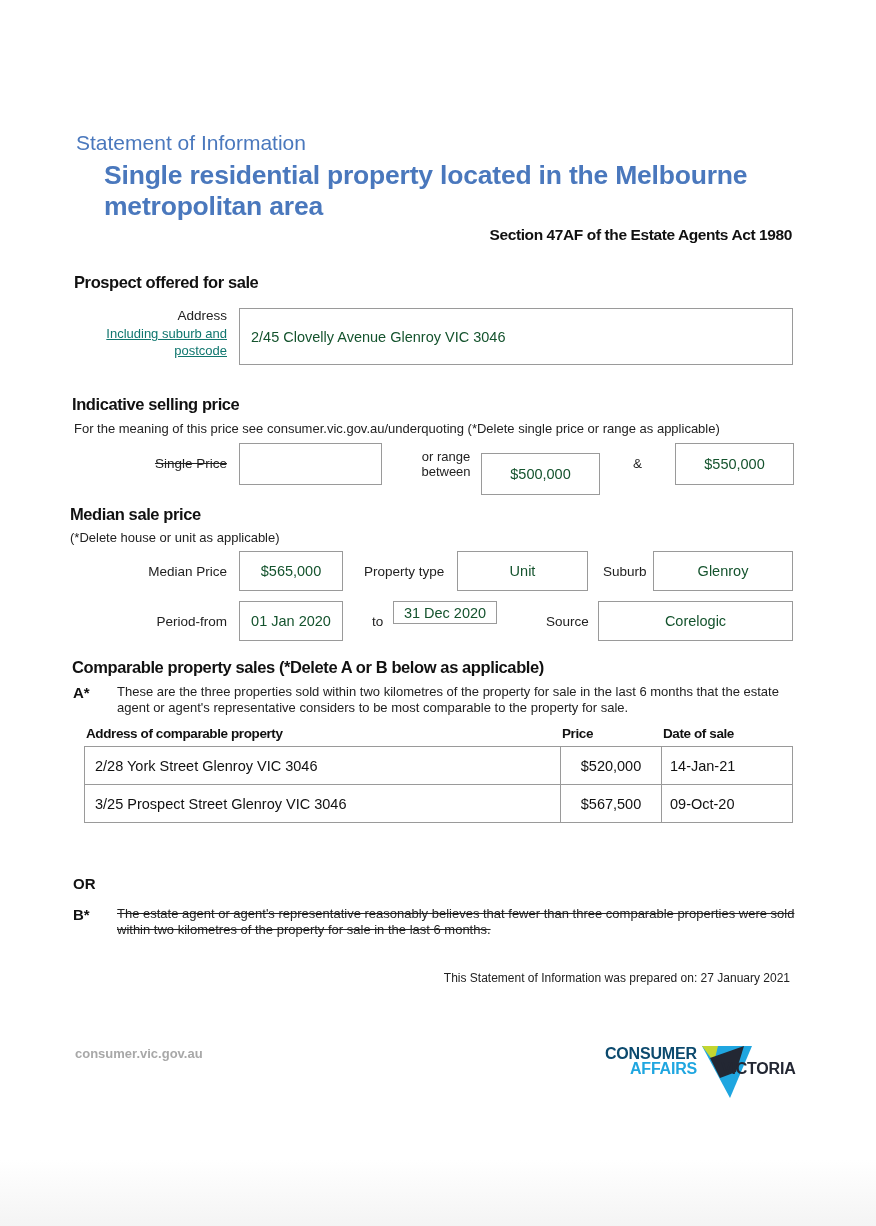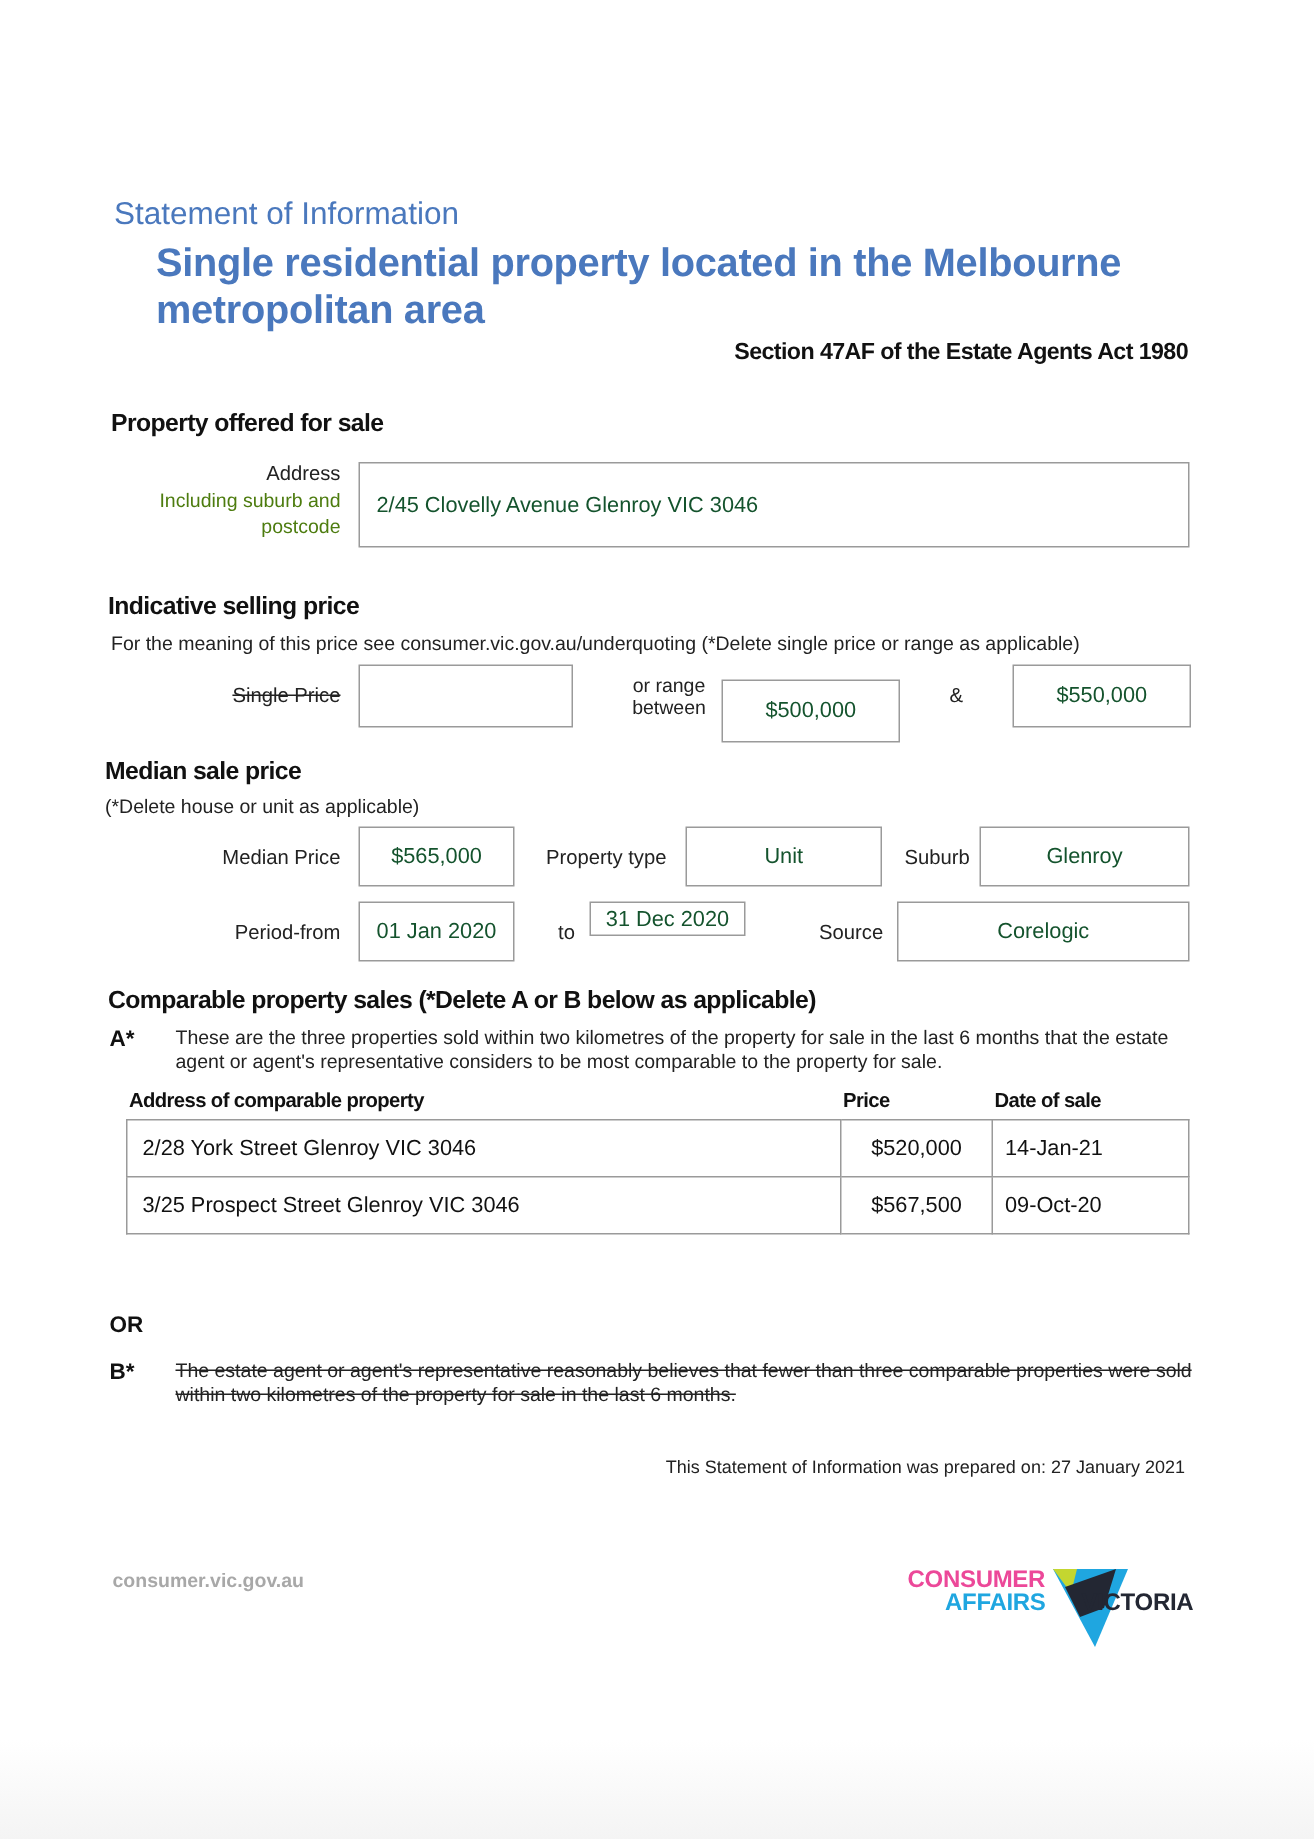--- a/index.html
+++ b/index.html
@@ -8,47 +8,47 @@
       background: linear-gradient(to bottom, #ffffff 0px, #ffffff 1160px, #f4f4f4 1226px);
       font-family: "Liberation Sans", sans-serif; color: #111;
     }
     .abs { position: absolute; }
     .blue { color: #4a78bd; }
     .t-statement { left: 76px; top: 131px; font-size: 21px; }
     .t-title { left: 72px; top: 160px; font-size: 26.5px; line-height: 31px; font-weight: bold; width: 700px; letter-spacing: -0.2px; margin-left: 32px; }
     .t-section { right: 84px; top: 226px; font-size: 15.5px; font-weight: bold; letter-spacing: -0.4px; }
     .h { font-size: 16.5px; font-weight: bold; letter-spacing: -0.4px; }
     .lbl { font-size: 13.5px; color: #222; }
-    .sub { font-size: 13px; color: #4d7c0f; }
+    .sub { font-size: 13px; color: #0f766e; text-decoration: underline; }
     .box { position: absolute; border: 1px solid #9a9a9a; background: #fff; box-sizing: border-box;
            display: flex; align-items: center; font-size: 14.5px; color: #14532d; }
     .box.center { justify-content: center; }
     .box.left { padding-left: 11px; }
     .strike { text-decoration: line-through; }
     .r { text-align: right; }
     table.comp { position: absolute; left: 84px; top: 746px; width: 709px; border-collapse: collapse; font-size: 14.5px; }
     table.comp td { border: 1px solid #9a9a9a; height: 38px; padding: 0 10px; box-sizing: border-box; }
     table.comp td.price { width: 101px; text-align: center; padding: 0; }
     table.comp td.date { width: 131px; padding-left: 8px; }
     .th { font-size: 13.5px; font-weight: bold; letter-spacing: -0.4px; }
     .para { font-size: 13px; line-height: 15.5px; color: #222; }
     .logo { position: absolute; left: 605px; top: 1044px; width: 195px; height: 56px; }
     .logo .w1, .logo .w2 { position: absolute; font-weight: bold; font-size: 16px; letter-spacing: -0.2px; line-height: 16px; }
-    .logo .w1 { left: 0; top: 2px; color: #ec4899; }
+    .logo .w1 { left: 0; top: 2px; color: #0c4a6e; }
     .logo .w2 { left: 25px; top: 17px; color: #1fa6e0; }
     .logo .w3 { position: absolute; left: 116px; top: 17px; font-weight: bold; font-size: 16px; line-height: 16px; color: #232733; letter-spacing: -0.2px; }
   </style>
 </head>
 <body>
 
 <div class="abs blue t-statement">Statement of Information</div>
 <div class="abs blue t-title">Single residential property located in the Melbourne metropolitan area</div>
 <div class="abs t-section">Section 47AF of the Estate Agents Act 1980</div>
 
-<div class="abs h" style="left:74px; top:273px;">Property offered for sale</div>
+<div class="abs h" style="left:74px; top:273px;">Prospect offered for sale</div>
 <div class="abs lbl r" style="left:90px; top:308px; width:137px;">Address</div>
 <div class="abs sub r" style="left:90px; top:325px; width:137px; line-height:17px;">Including suburb and postcode</div>
 <div class="box left" style="left:239px; top:308px; width:554px; height:57px;">2/45 Clovelly Avenue Glenroy VIC 3046</div>
 
 <div class="abs h" style="left:72px; top:395px;">Indicative selling price</div>
 <div class="abs lbl" style="left:74px; top:421px; font-size:13px;">For the meaning of this price see consumer.vic.gov.au/underquoting (*Delete single price or range as applicable)</div>
 <div class="abs lbl r strike" style="left:100px; top:456px; width:127px;">Single Price</div>
 <div class="box center" style="left:239px; top:443px; width:143px; height:42px;"></div>
 <div class="abs lbl" style="left:405px; top:449px; width:82px; text-align:center; line-height:15px; font-size:13px;">or range between</div>
 <div class="box center" style="left:481px; top:453px; width:119px; height:42px;">$500,000</div>

